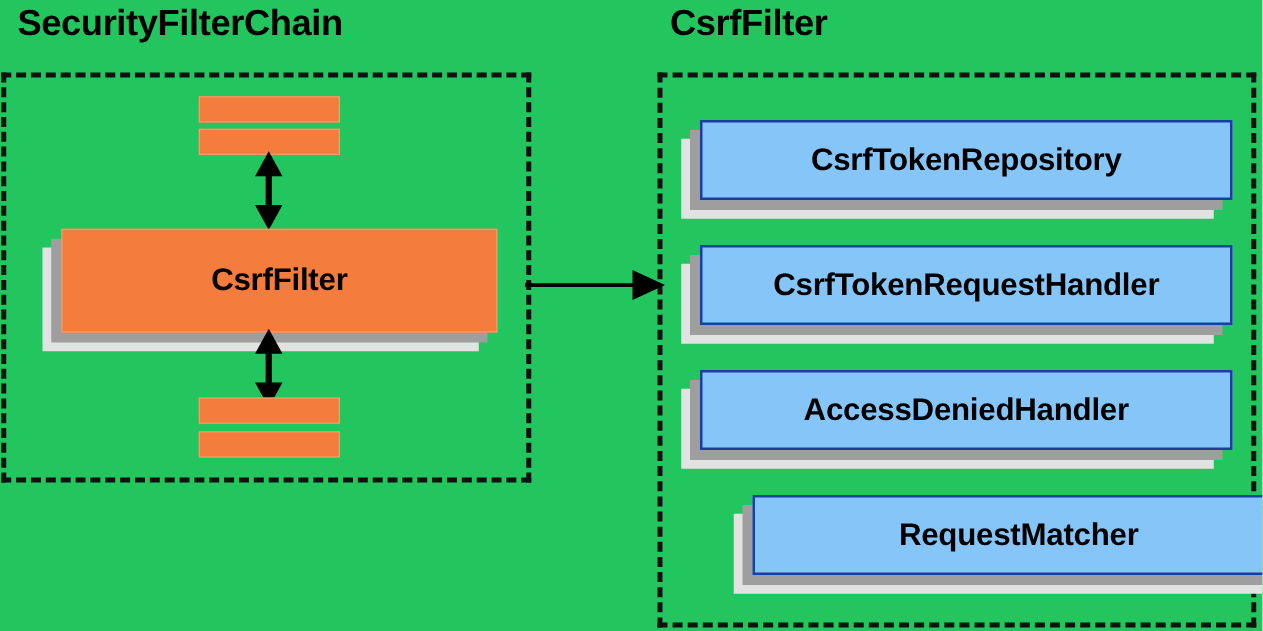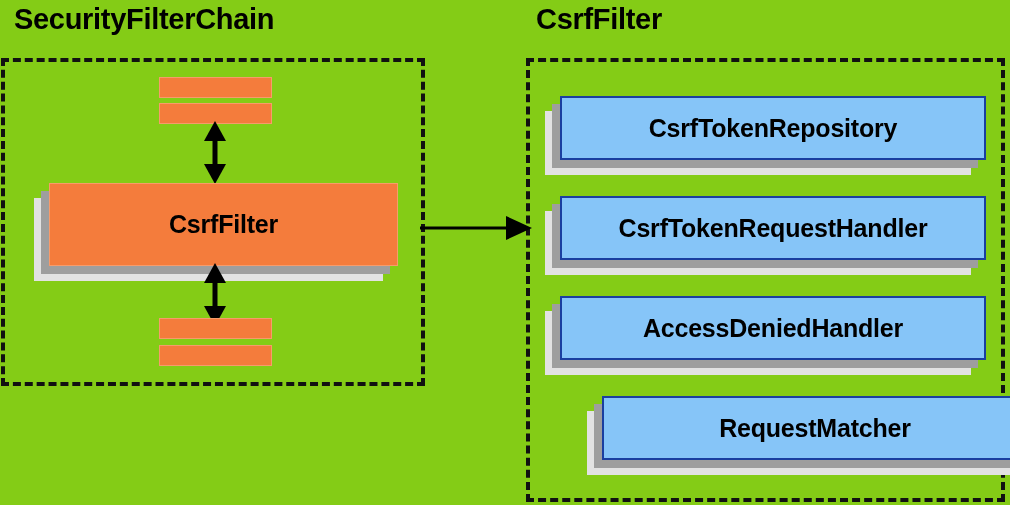--- a/index.html
+++ b/index.html
@@ -7,21 +7,21 @@
     padding: 0;
     background: #ffffff;
   }
   body {
     font-family: "Liberation Sans", sans-serif;
   }
   #canvas {
     position: relative;
     width: 1010px;
     height: 505px;
-    background: #84cc16;
+    background: #22c55e;
     overflow: hidden;
   }
 
   
   .panel-title {
     position: absolute;
     font-size: 29px;
     font-weight: bold;
     color: #000000;
     letter-spacing: -0.3px;

